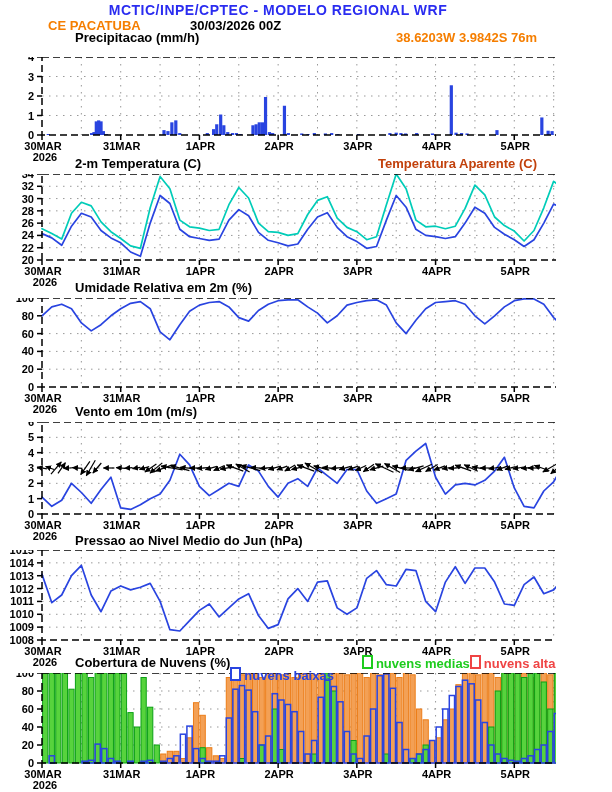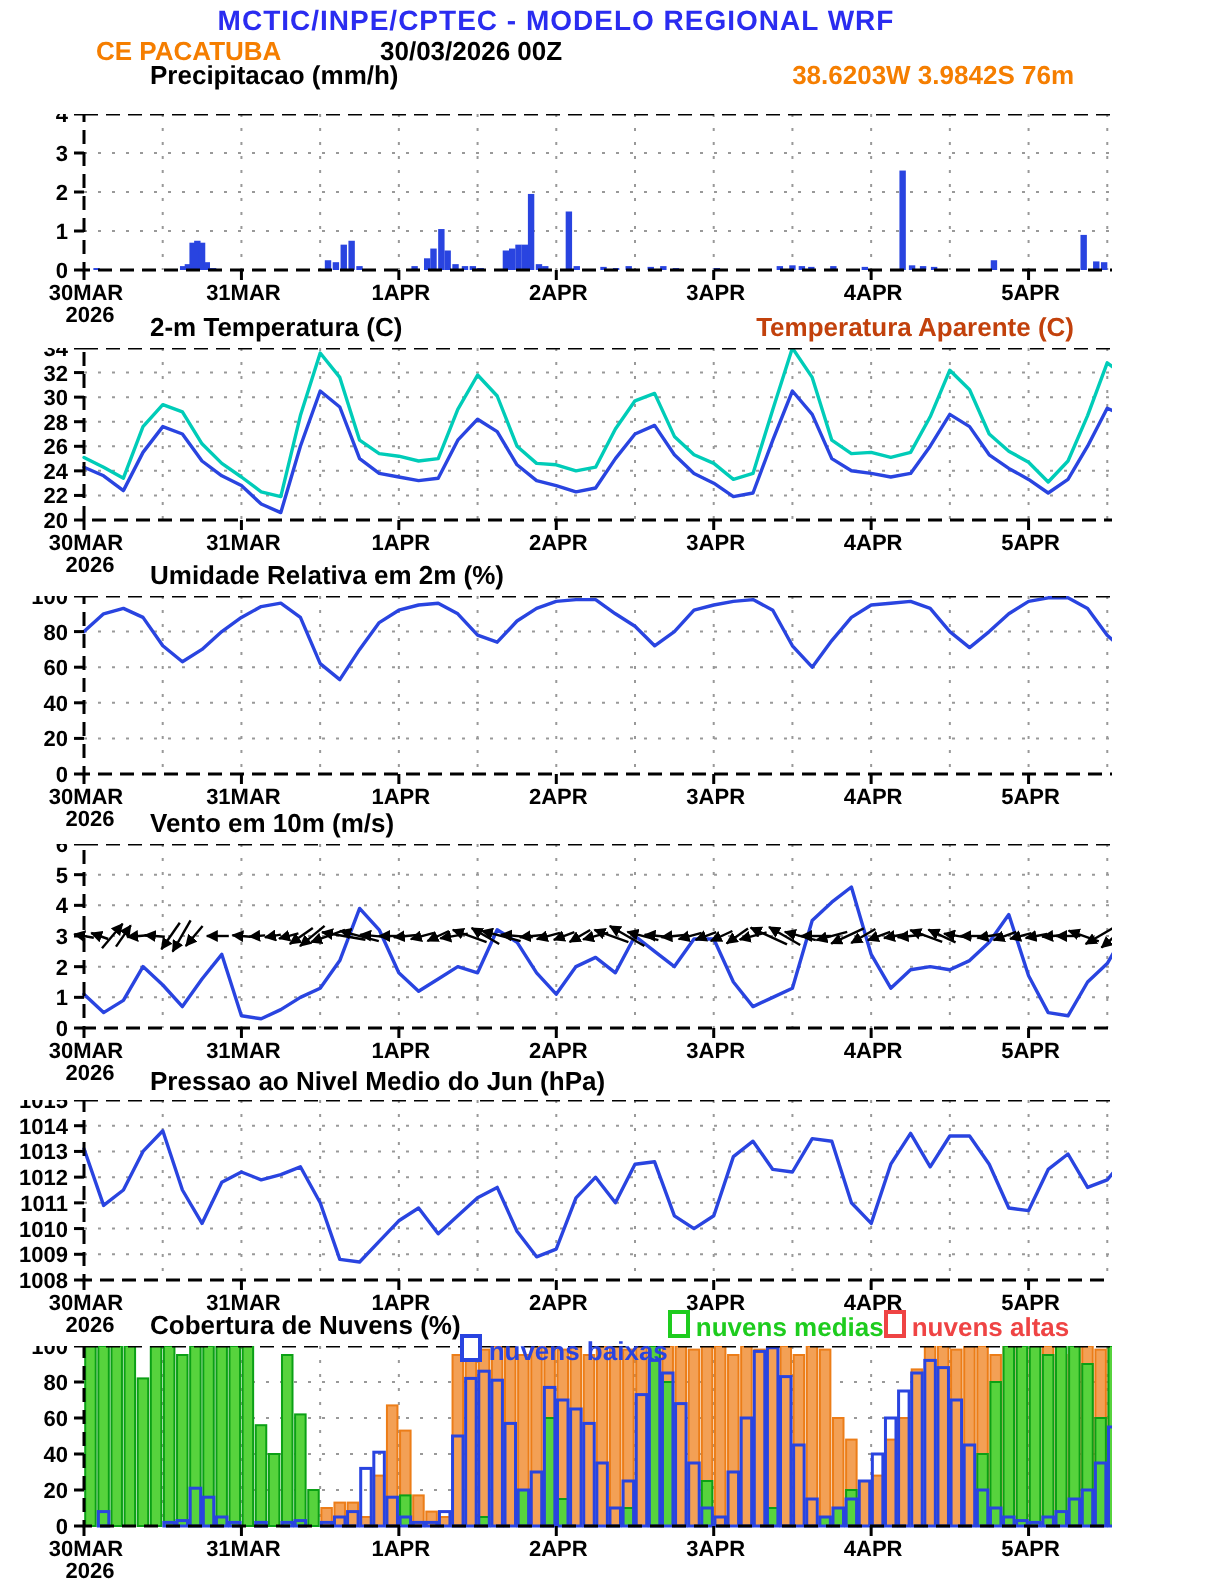--- a/index.html
+++ b/index.html
@@ -420,21 +420,21 @@
       <line x1="514.2857142857142" y1="90" x2="514.2857142857142" y2="95" stroke="#000" stroke-width="1.5"></line>
       <text x="515.2857142857142" y="105" text-anchor="middle" font-size="11" fill="#000" font-weight="bold">5APR</text>
       <text x="45" y="116" text-anchor="middle" font-size="11" fill="#000" font-weight="bold">2026</text>
     </svg>
 
   <div class="legend-row">
     <span>Cobertura de Nuvens (%)</span>
     <span style="color: rgb(41, 68, 224); margin-top: 12px;">
       <span class="sq"></span><span>nuvens baixas</span>
     </span>
-    <span style="color: rgb(30, 204, 30);">
+    <span style="color: rgb(30, 204, 30); margin-left: 28px;">
       <span class="sq"></span><span>nuvens medias</span>
     </span>
     <span style="color: #ef4444;">
       <span class="sq"></span><span>nuvens altas</span>
     </span>
   </div>
   <svg class="panel" width="612" height="118" viewBox="0 0 612 118" style="top: 673px;">
       <line x1="81.35714285714286" y1="0" x2="81.35714285714286" y2="90" stroke="#999999" stroke-width="1" stroke-dasharray="1.5 5.5"></line>
       <line x1="120.71428571428571" y1="0" x2="120.71428571428571" y2="90" stroke="#999999" stroke-width="1" stroke-dasharray="1.5 5.5"></line>
       <line x1="160.07142857142856" y1="0" x2="160.07142857142856" y2="90" stroke="#999999" stroke-width="1" stroke-dasharray="1.5 5.5"></line>

